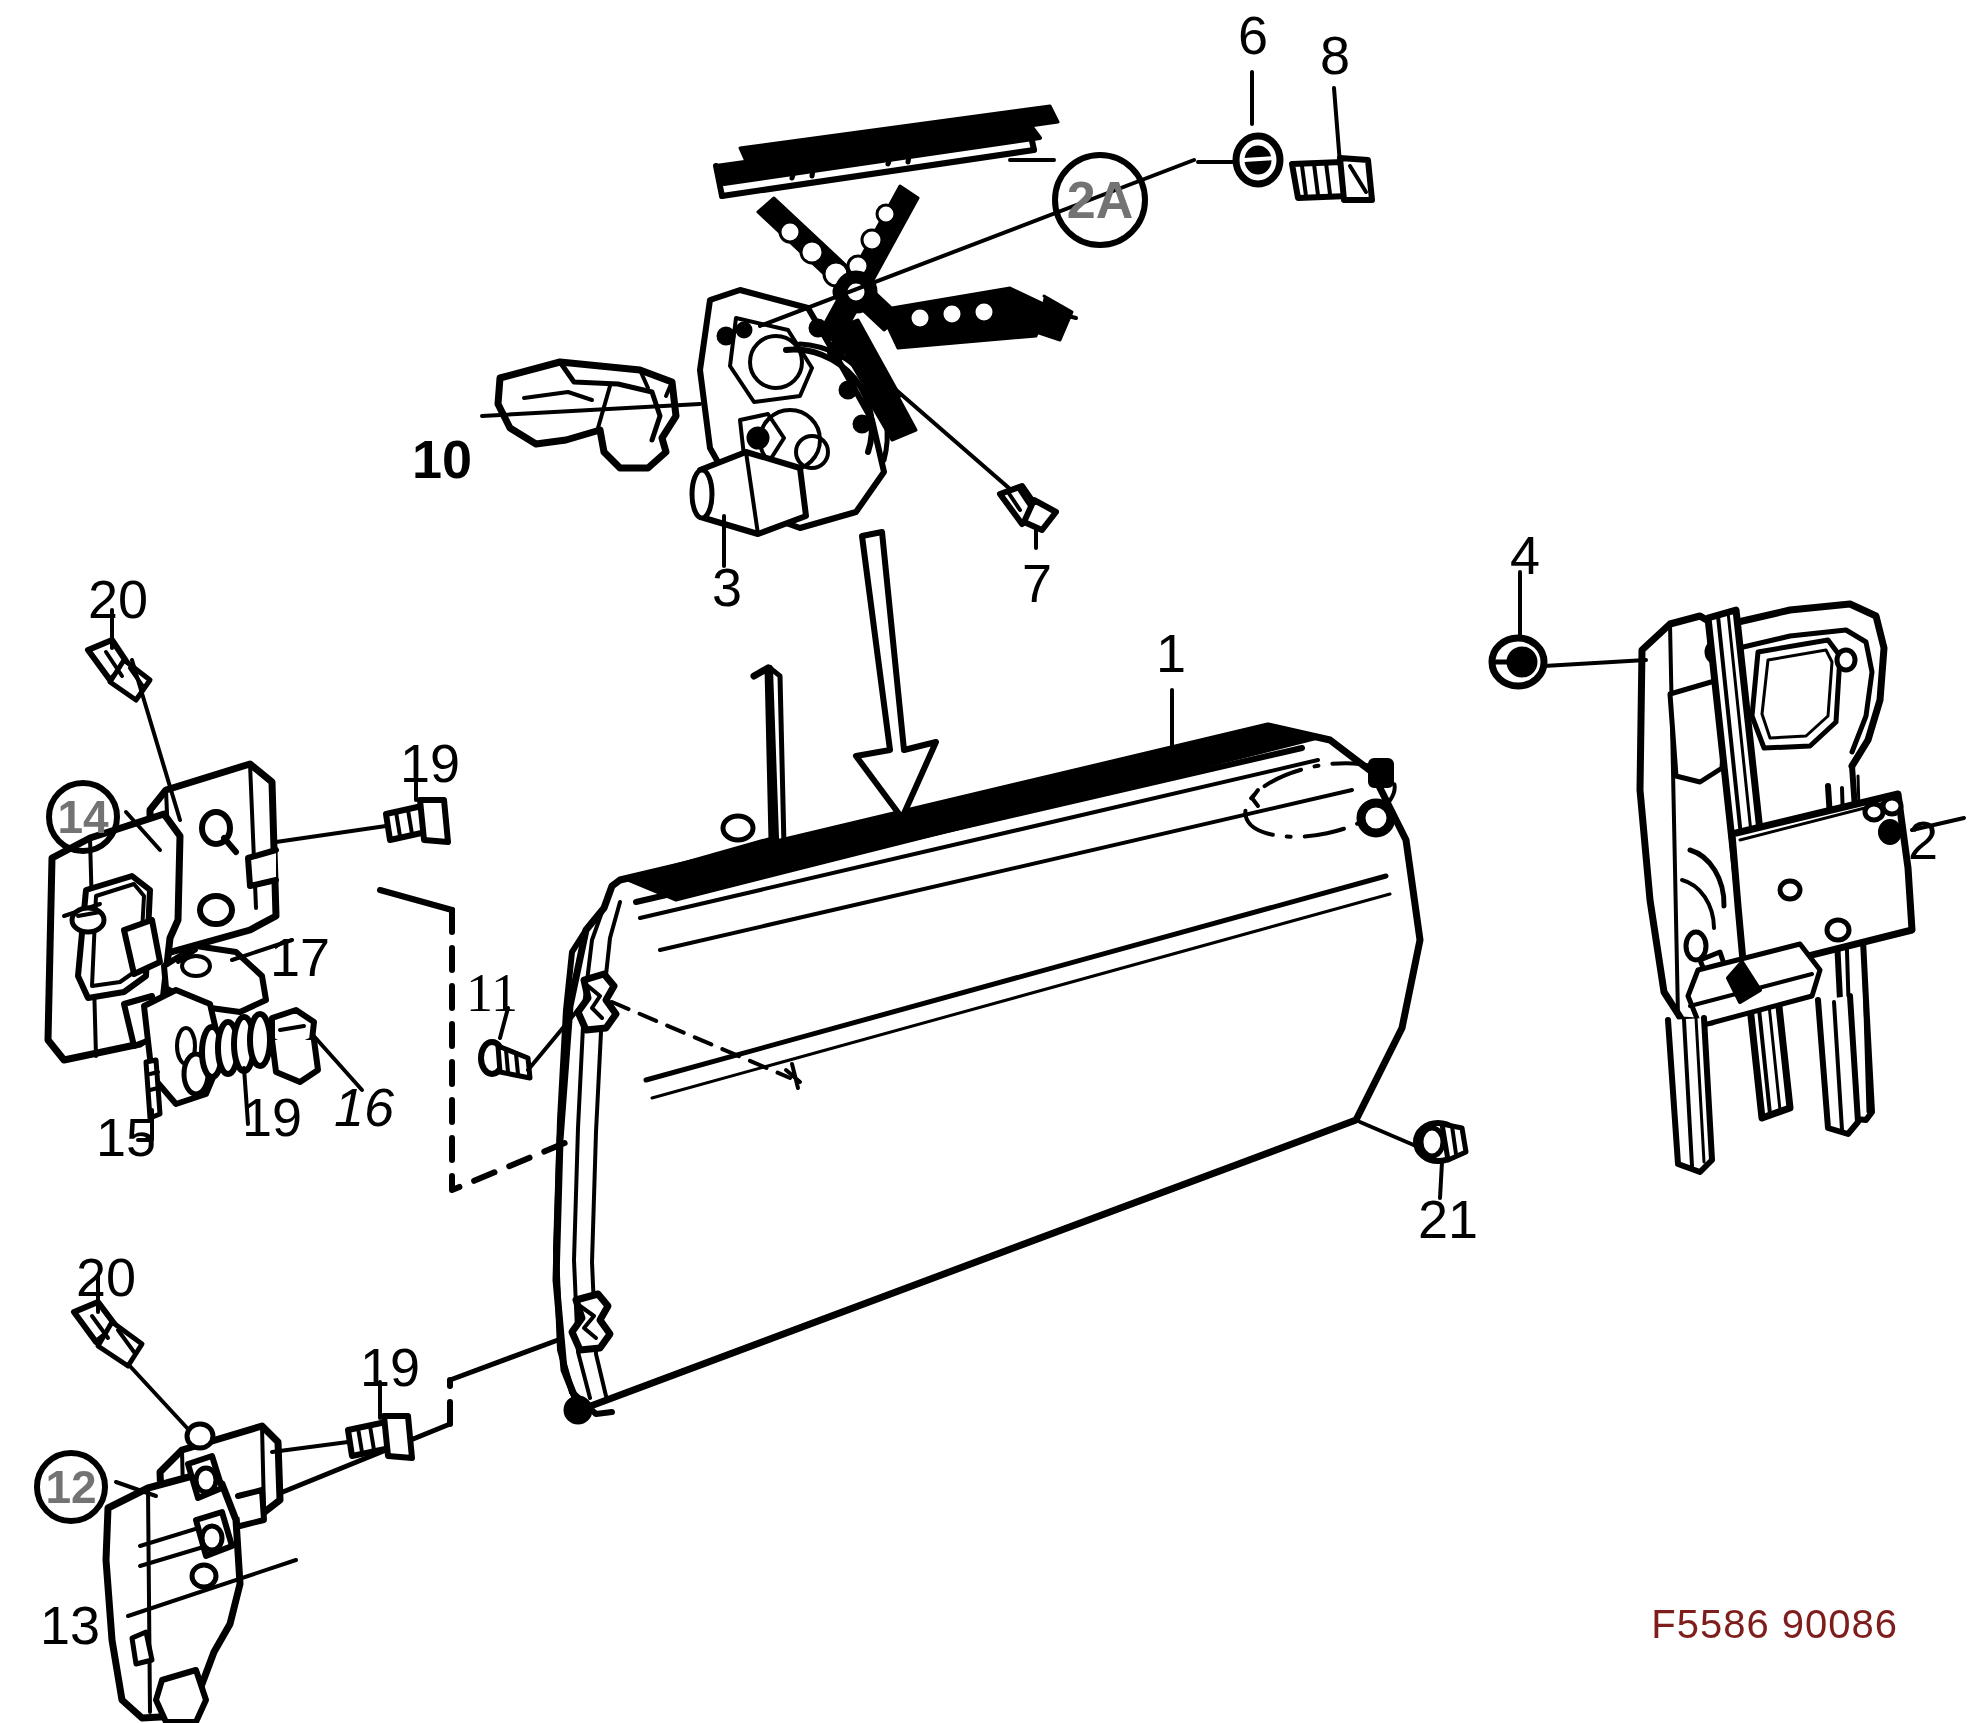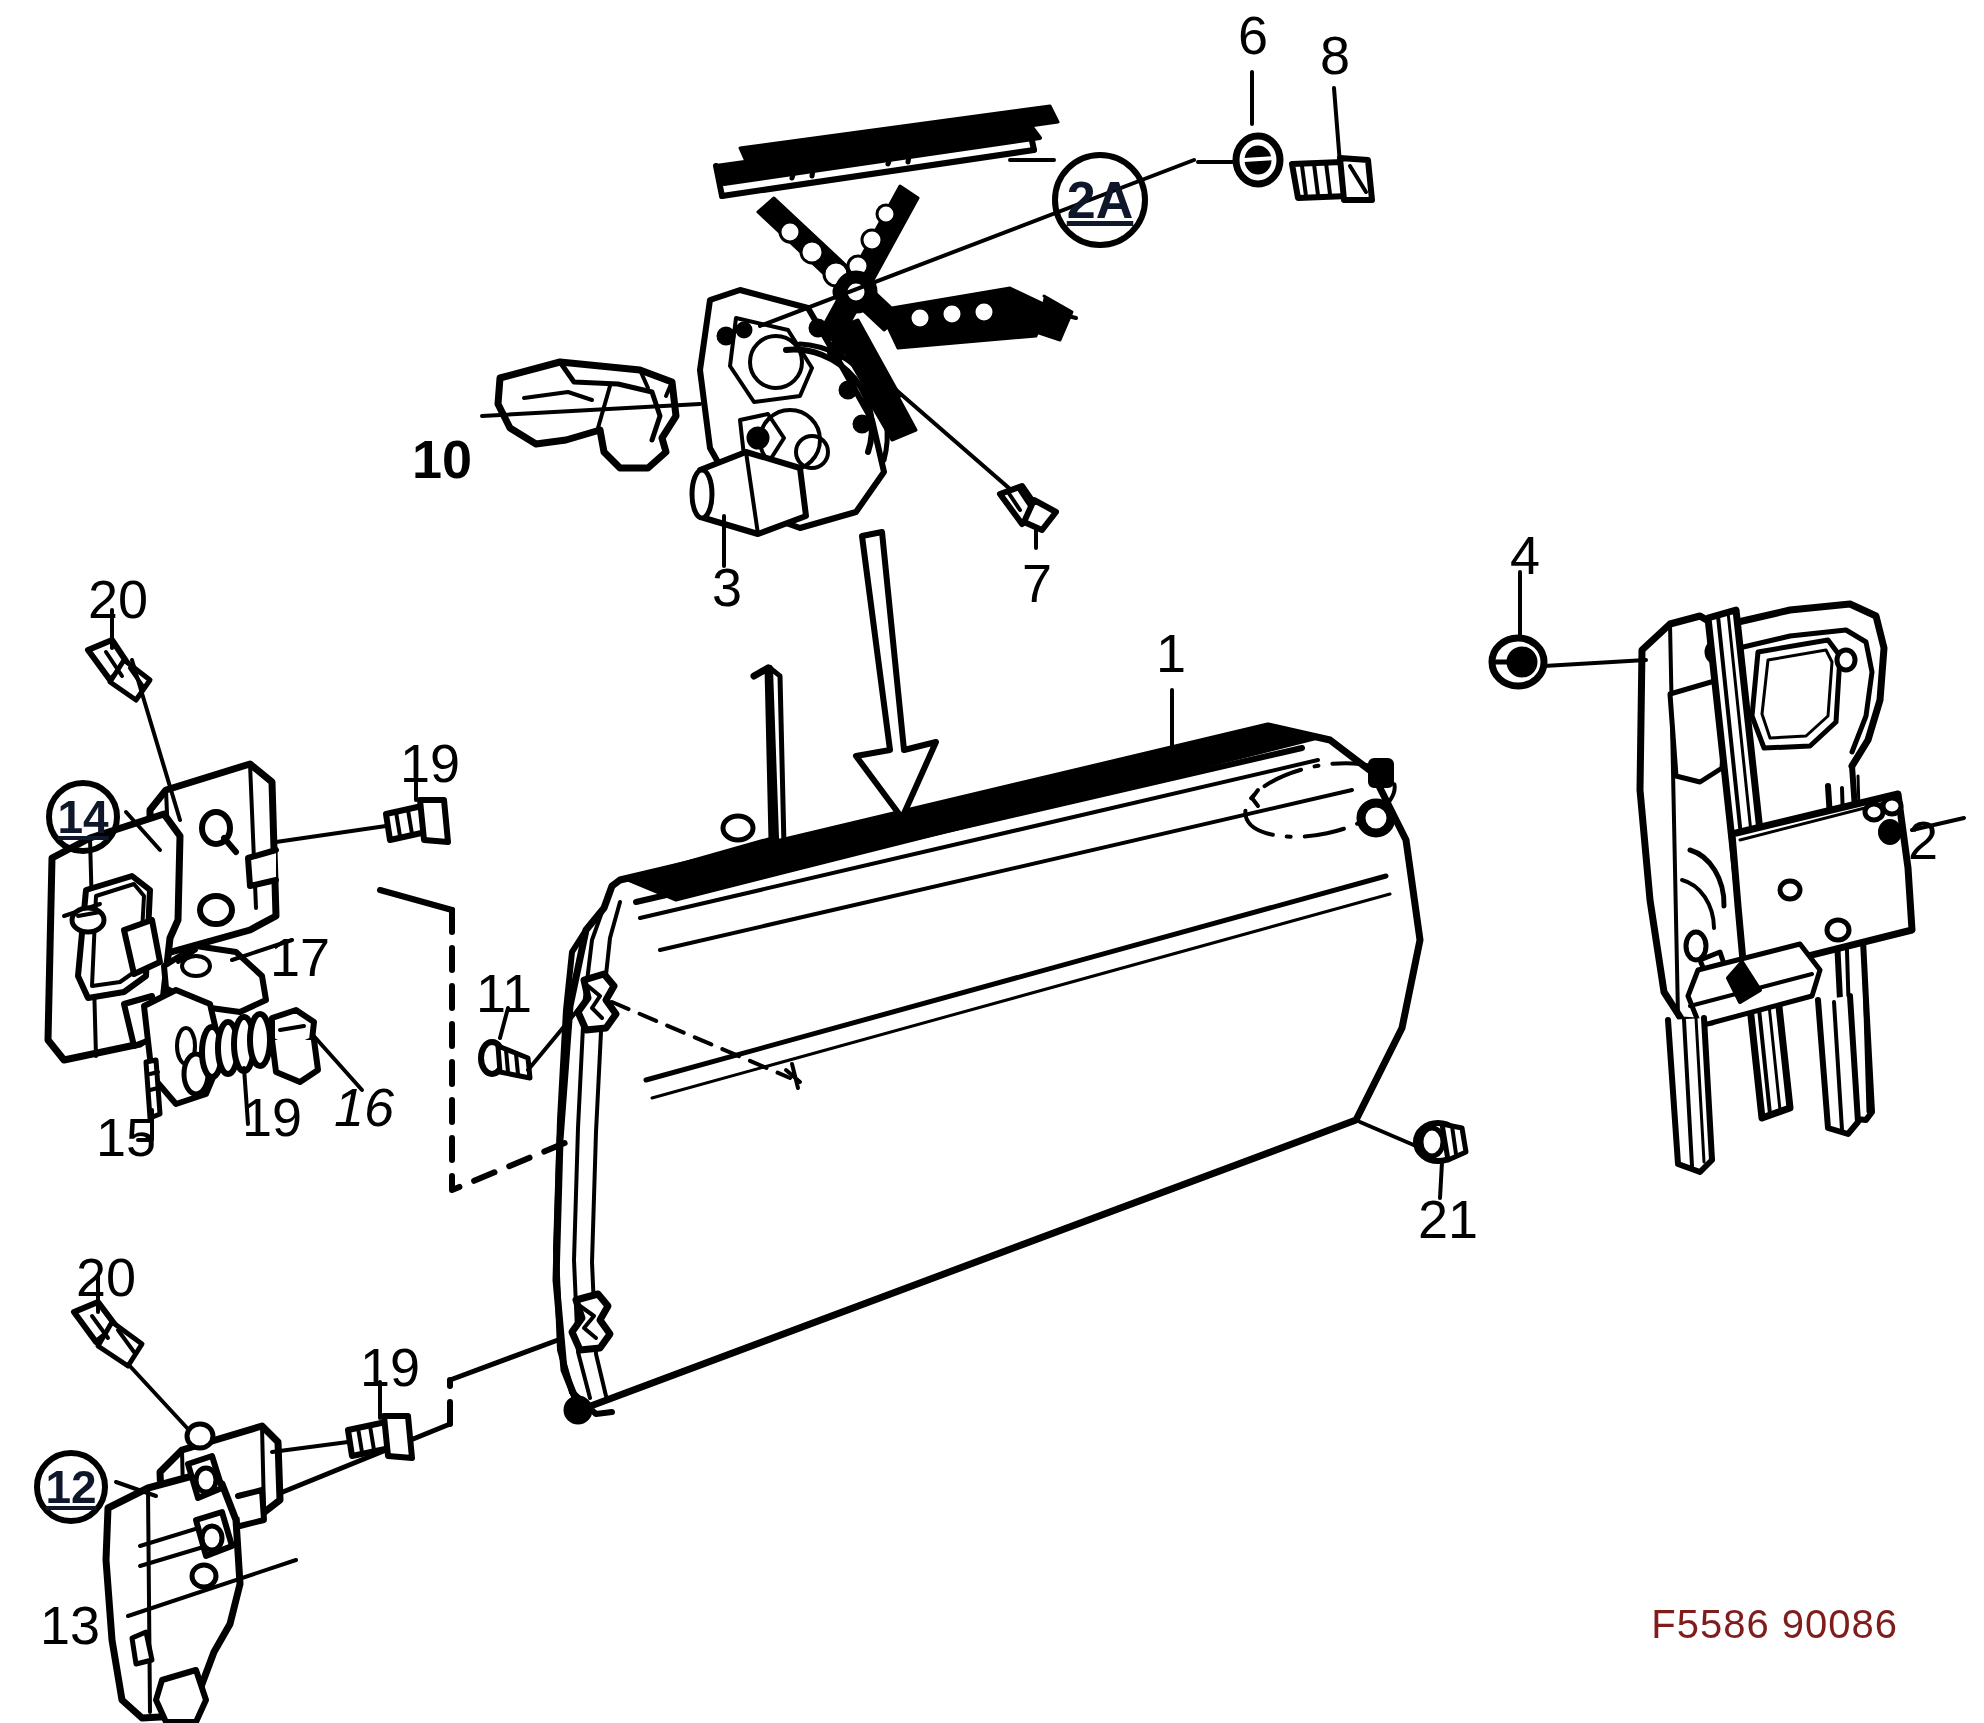--- a/index.html
+++ b/index.html
@@ -39,23 +39,22 @@
     border-radius: 50%;
     box-sizing: border-box;
     display: flex;
     align-items: center;
     justify-content: center;
   }
   .circle-callout > span {
     font-family: "Liberation Sans", sans-serif;
     font-size: 46px;
     font-weight: 700;
-    color: #0f172a;
+    color: #737373;
     line-height: 1;
-    text-decoration: underline;
   }
   .circle-callout.wide {
     width: 96px;
     height: 96px;
   }
   .circle-callout.wide > span {
     font-size: 52px;
   }
   #figure-code {
     position: absolute;
@@ -458,21 +457,21 @@
   <div class="callout-num" style="left:1510px; top:528px;">4</div>
 
   <div class="callout-num" style="left:1238px; top:8px;">6</div>
 
   <div class="callout-num" style="left:1022px; top:556px;">7</div>
 
   <div class="callout-num" style="left:1320px; top:28px;">8</div>
 
   <div class="callout-num" style="left:412px; top:432px;font-weight:bold;">10</div>
 
-  <div class="callout-num" style="left:476px; top:966px;">11</div>
+  <div class="callout-num" style="left:466px; top:966px;font-family:Liberation Serif, serif;">11</div>
 
   <div class="circle-callout" style="left:34px; top:1450px;">
     <span>12</span>
   </div>
 
   <div class="callout-num" style="left:40px; top:1598px;text-align:center;">13</div>
 
   <div class="circle-callout" style="left:46px; top:780px;text-align:right;">
     <span>14</span>
   </div>

